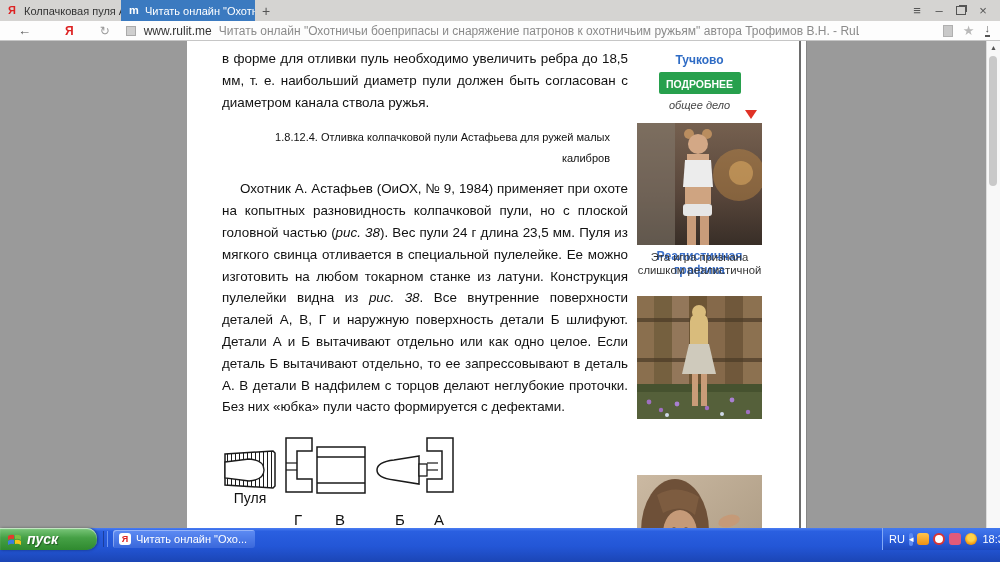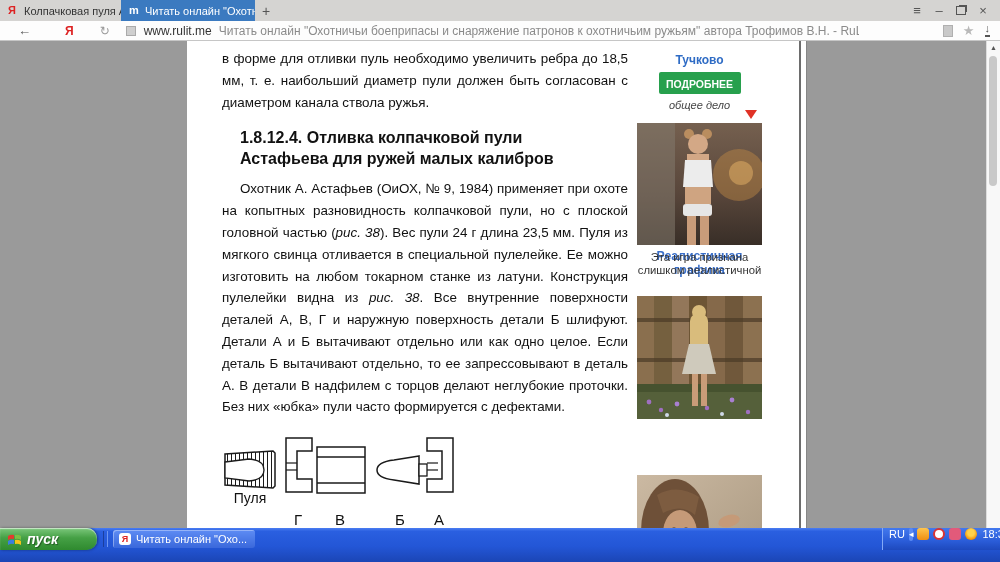--- a/index.html
+++ b/index.html
@@ -39,21 +39,21 @@
   .pagearea{position:absolute;top:41px;left:0;width:952px;height:499px;background:#9a9a9a;overflow:hidden;}
   .sheet{position:absolute;left:187px;top:0;width:612px;height:499px;background:#fff;
          border-right:2px solid #6d6d6d;overflow:hidden;}
   .sheet-strip{position:absolute;left:801px;top:0;width:5px;height:499px;background:#fff;
                border-right:1px solid #868686;}
 
   .text-col{position:absolute;left:35px;top:0;width:406px;color:#111;font-size:13.4px;line-height:21.8px;}
   .p{ text-align:justify;margin:0;}
   .p.indent{text-indent:18px;}
   .p-top{margin-top:7px;}
-  .heading{margin:14px 18px 0 18px;font-weight:bold;font-size:16px;text-align:left;line-height:21px;}
+  .heading{margin:14px 18px 0 18px;font-weight:normal;font-size:11px;text-align:right;line-height:21px;}
   .p2{margin-top:9px;}
   .diagram{margin-top:15px;display:block;}
 
   
   .ads-col{position:absolute;left:450px;top:0;width:125px;height:499px;text-align:center;}
   .promo-link{font-size:12px;font-weight:bold;color:#2f6cc5;margin-top:12px;display:block;}
   .promo-btn{display:block;width:82px;height:22px;margin:5px auto 0 auto;background:#27a04d;
              border:none;color:#fff;font-weight:bold;font-size:10.5px;line-height:22px;
              font-family:"Liberation Sans",sans-serif;border-radius:2px;}
   .promo-note{font-style:italic;font-size:11px;color:#444;margin-top:5px;}
@@ -82,21 +82,21 @@
   .ql-divider{position:absolute;left:103px;top:3px;width:3px;height:16px;
               border-left:1px solid #1b3f9e;border-right:1px solid #6f97f2;}
   .taskbtn{position:absolute;left:113px;top:2px;width:142px;height:18px;border-radius:3px;
            background:linear-gradient(#5e8cf4,#3a68db);box-shadow:inset 1px 1px 0 rgba(255,255,255,.35);
            display:flex;align-items:center;gap:5px;padding:0 6px;box-sizing:border-box;
            color:#fff;font-size:11px;white-space:nowrap;overflow:hidden;}
   .task-ico{width:12px;height:12px;background:#fff;border-radius:3px;color:#d22;font-weight:bold;
             font-size:9px;line-height:12px;text-align:center;flex:0 0 auto;}
   .tray{position:absolute;right:0;top:0;height:22px;width:118px;
         background:linear-gradient(#4379ee 0%,#2a5cd8 60%,#1e49bd 100%);
-        border-left:1px solid #83a9f7;display:flex;gap:4px;
+        border-left:1px solid #83a9f7;display:flex;align-items:center;gap:4px;
         padding:0 5px 0 6px;box-sizing:border-box;color:#fff;font-size:11px;}
   .tray-chevron{width:13px;height:13px;border-radius:7px;background:#5b8af3;color:#fff;
                 font-size:9px;line-height:13px;text-align:center;}
   .tray-ico{width:12px;height:12px;flex:0 0 auto;}
   .ti-1{background:linear-gradient(#ffc54d,#ef8f12);border-radius:3px;}
   .ti-2{background:#fff;border:2px solid #d93333;border-radius:50%;width:8px;height:8px;}
   .ti-3{background:#e25a7a;border-radius:3px;}
   .ti-4{background:radial-gradient(circle at 50% 40%,#ffd24a 35%,#f08a00 75%);border-radius:50%;}
   .clock{margin-left:1px;}
 </style>

